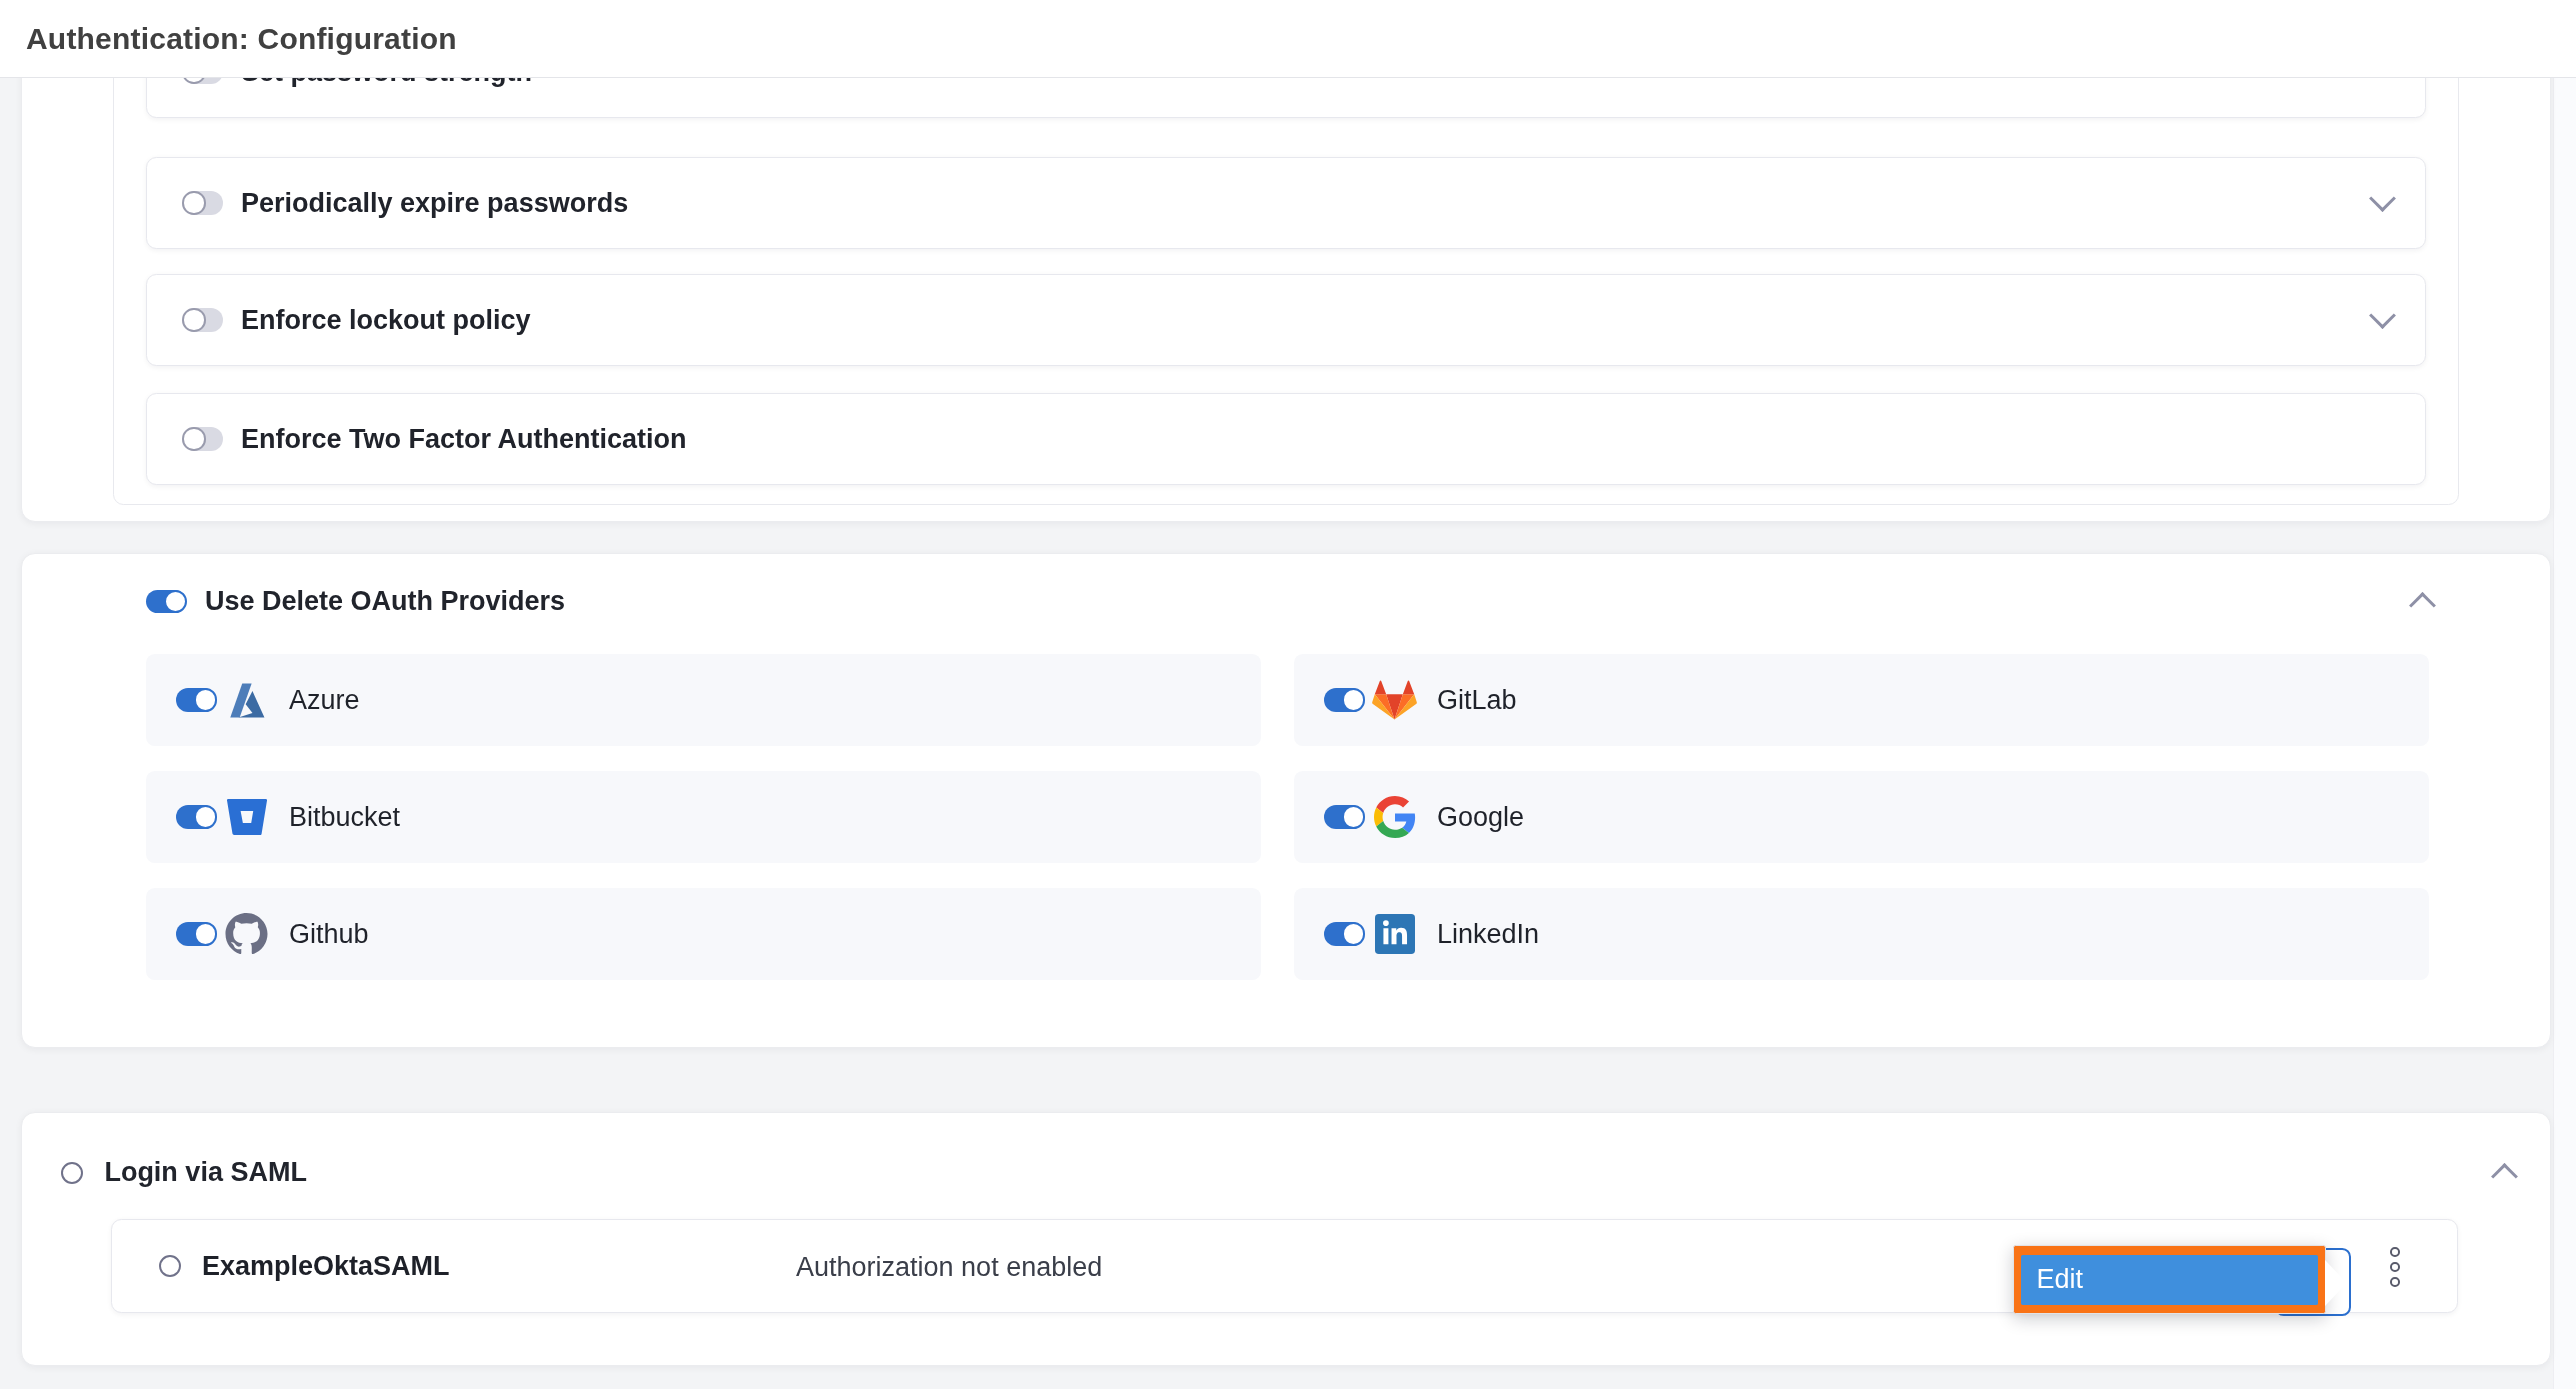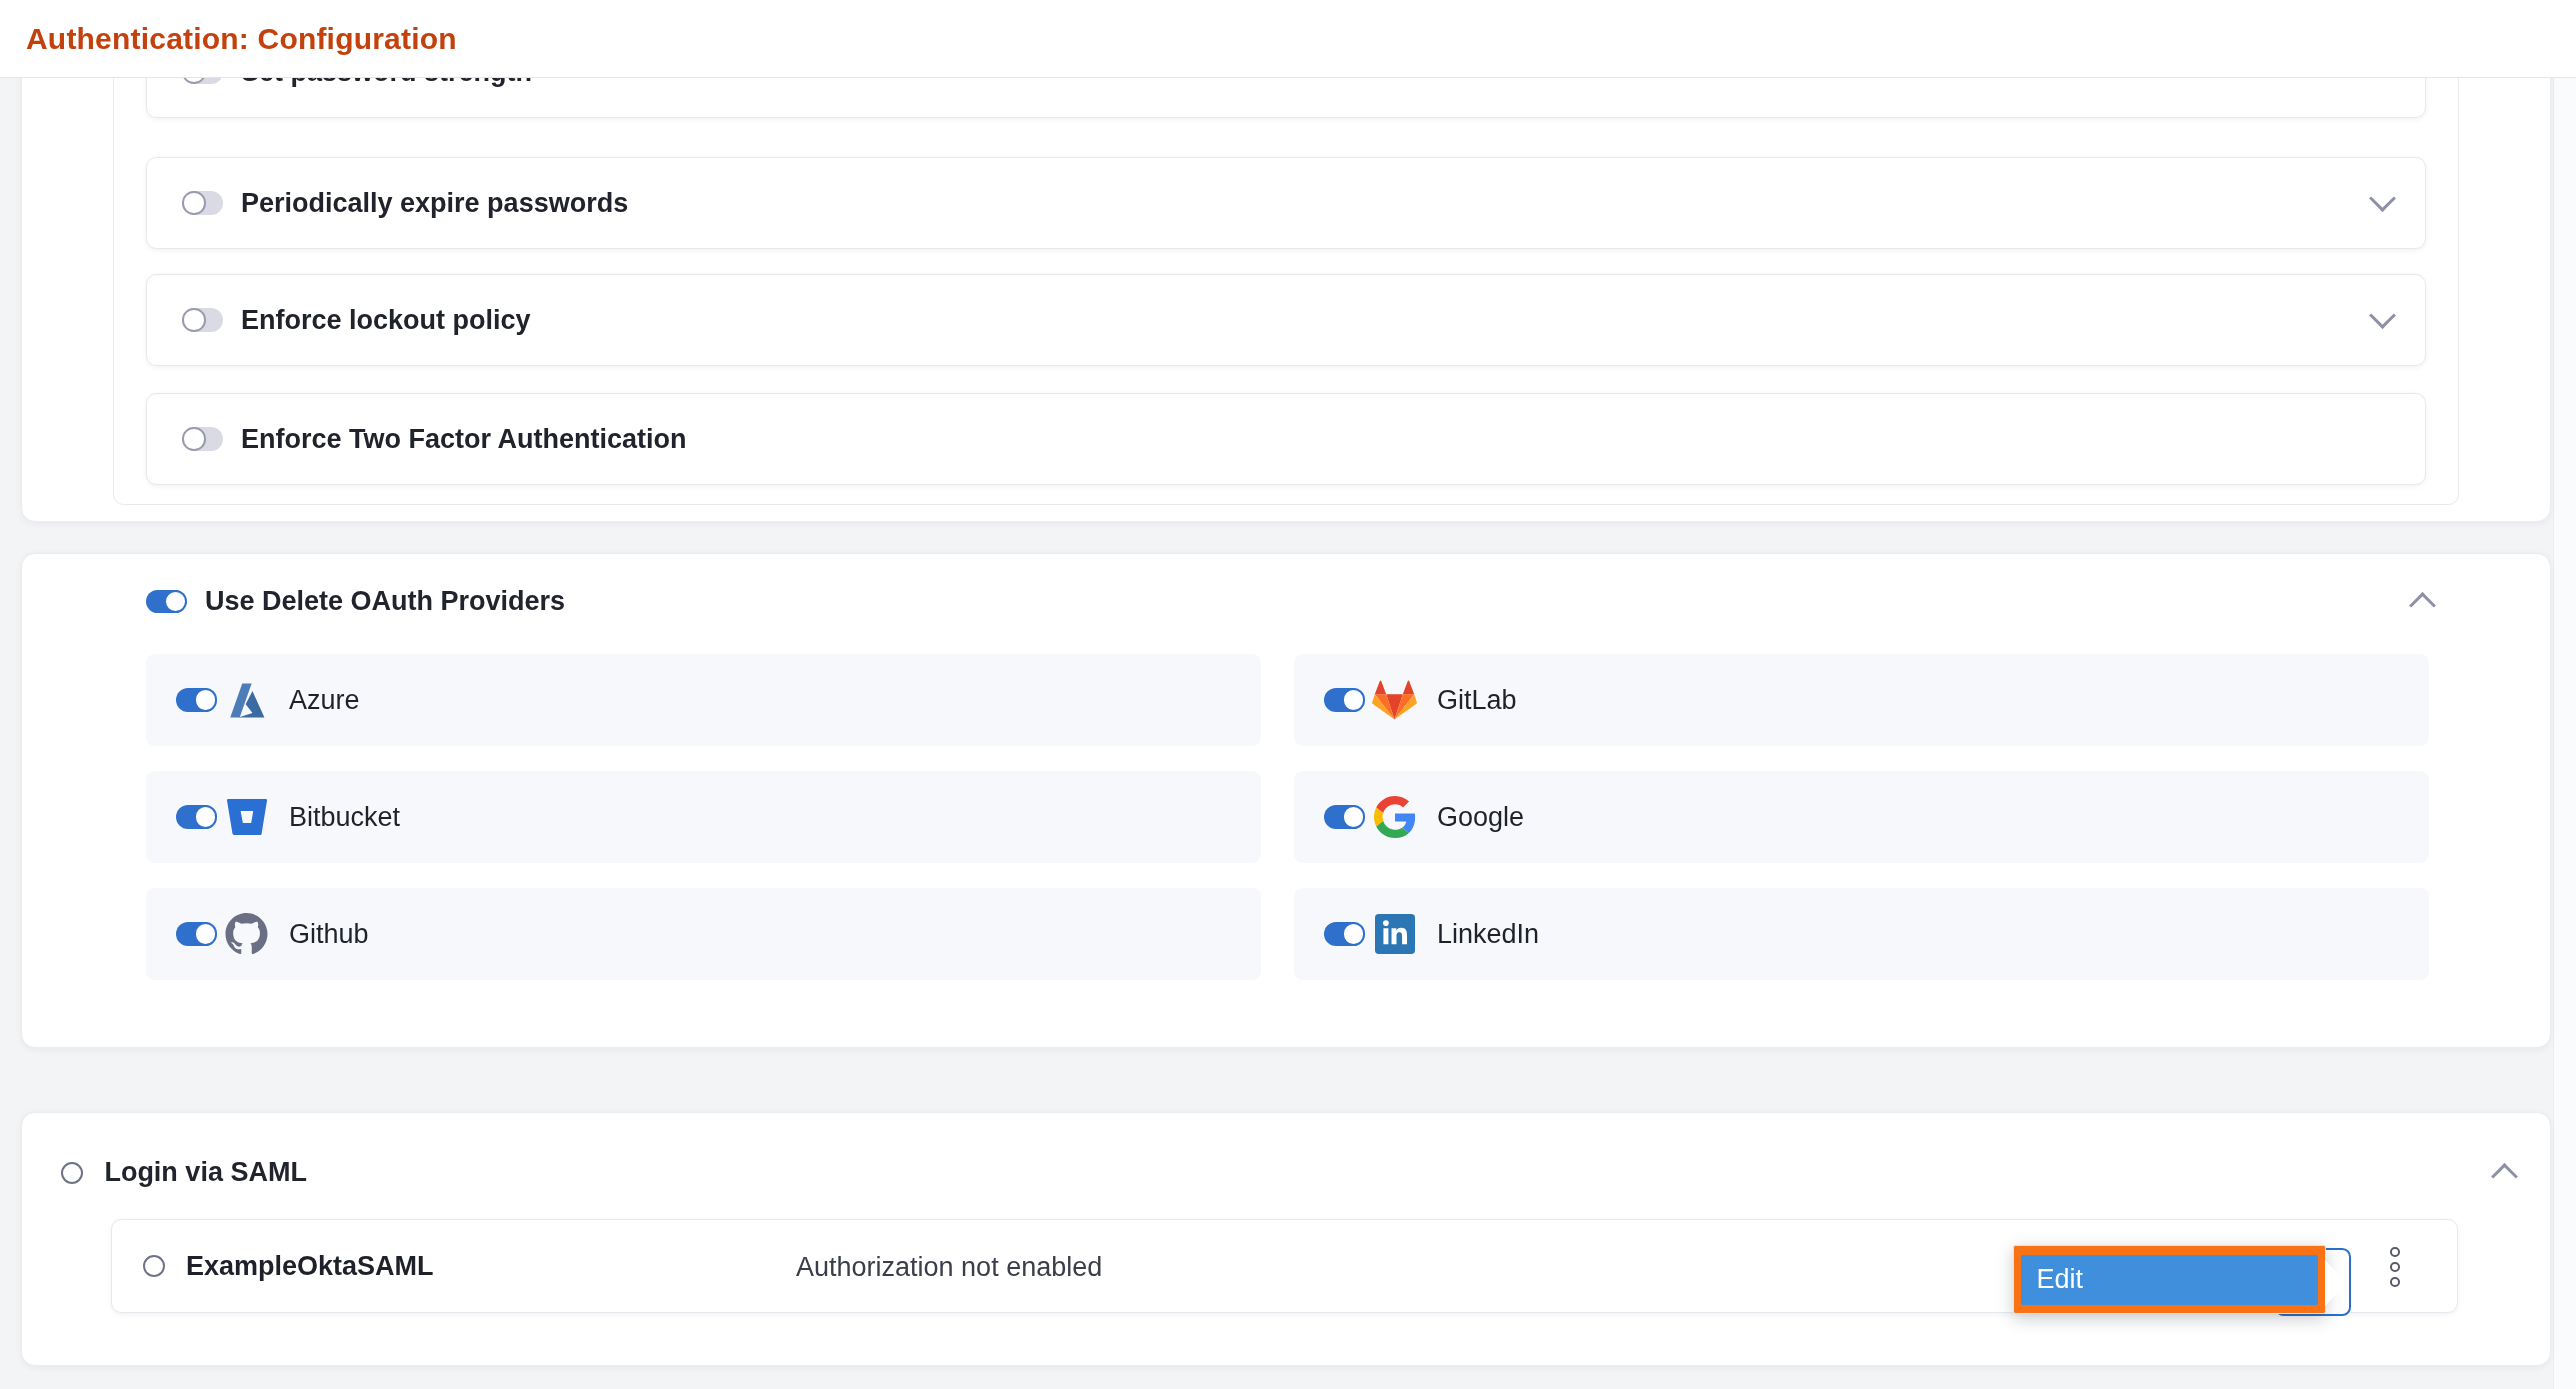--- a/index.html
+++ b/index.html
@@ -12,21 +12,21 @@
   .abs{position:absolute;box-sizing:border-box}
 
   
   .card{background:#fff;border:0.9px solid #ebecef;border-radius:14px;
         box-shadow:0 1.7px 7px rgba(20,24,40,.05);z-index:1}
   .groupbox{background:#fff;border:0.9px solid #e8e9ee;border-radius:10.4px;z-index:2}
 
   
   .topbar{left:0;top:0;width:2576px;height:78px;background:#fff;
           border-bottom:0.9px solid #e4e5e9;z-index:50;display:flex;align-items:center}
-  .title{font-size:30px;font-weight:700;color:#c2410c;margin-left:26px;letter-spacing:0.2px}
+  .title{font-size:30px;font-weight:700;color:#404040;margin-left:26px;letter-spacing:0.2px}
 
   
   .row{background:#fff;border:0.9px solid #e7e8ee;border-radius:10.4px;
        box-shadow:0 1.7px 5.2px rgba(20,24,40,.05);z-index:3;
        display:flex;align-items:center;padding:0 33px 0 36px;gap:18px}
   .row-label{font-size:27px;font-weight:600;color:#20232b}
 
   
   .prow{background:#f7f8fb;border-radius:8.7px;z-index:3;height:92px;
         display:flex;align-items:center;padding-left:30px;gap:7px}
@@ -192,21 +192,21 @@
 </div>
 
 <div class="abs card" style="left:21px;top:1112px;width:2530px;height:254px"></div>
 
 <div class="abs sec-head" style="left:61px;top:1149px;width:2453px;height:47px;gap:10.4px">
   <span class="radio"></span>
   <span class="sec-label bold" style="margin-left:11px">Login via SAML</span>
   <span class="chev up push"></span>
 </div>
 
-<div class="abs row" style="left:111px;top:1219px;width:2347px;height:94px;padding-left:31px;gap:14px">
+<div class="abs row" style="left:111px;top:1219px;width:2347px;height:94px;padding-left:47px;gap:14px">
   <span class="radio"></span>
   <span class="saml-name" style="margin-left:7px">ExampleOktaSAML</span>
   <span class="abs saml-status" style="left:684px;top:0;height:94px;display:flex;align-items:center">Authorization not enabled</span>
   <span class="abs kebab" style="right:57px;top:0;height:94px;justify-content:center">
     <i class="kdot"></i>
       <i class="kdot"></i>
       <i class="kdot"></i>
   </span>
 </div>
 

